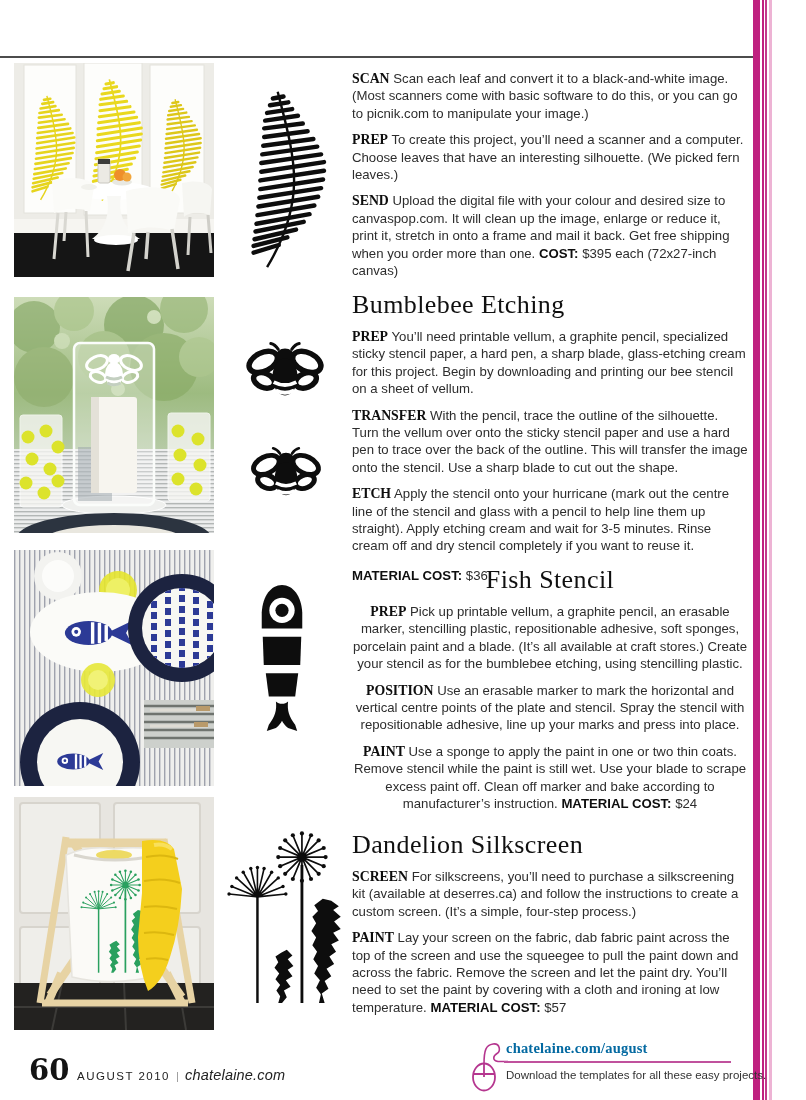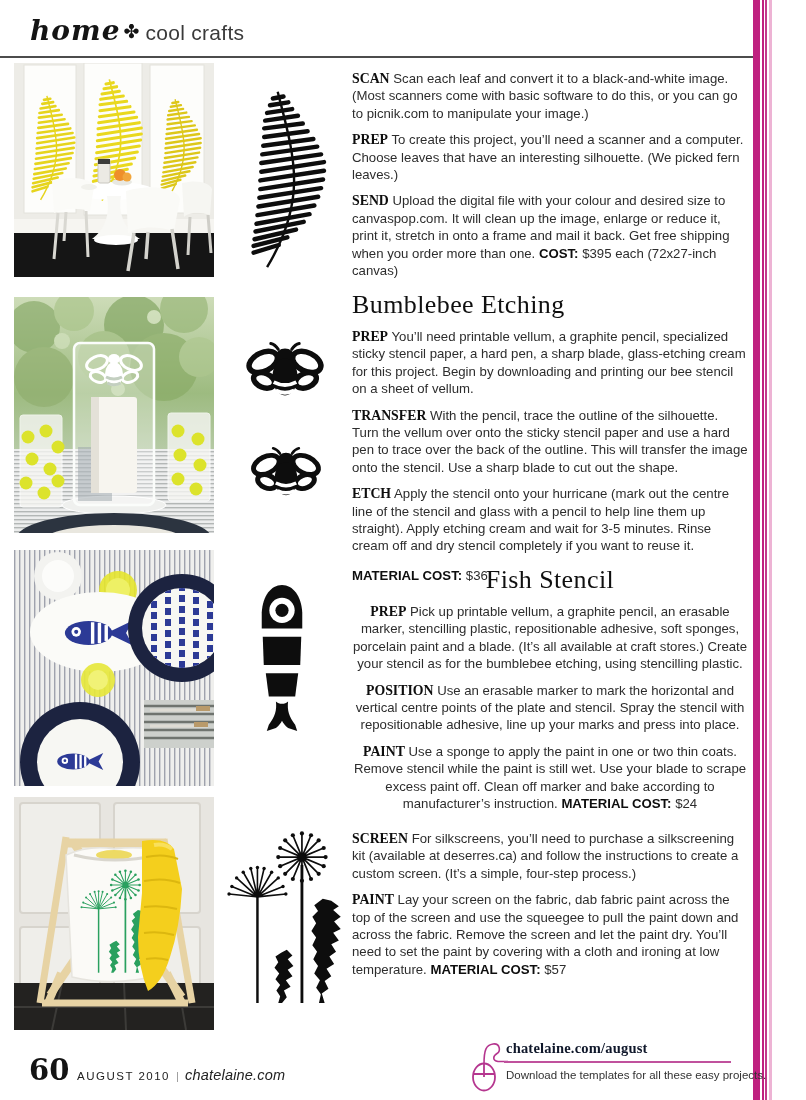--- a/index.html
+++ b/index.html
@@ -44,21 +44,21 @@
   
   .folio-num{position:absolute;left:29px;top:1053px;font-family:"DejaVu Serif",serif;
              font-size:29px;color:#141414;font-weight:bold;}
   .issue-line{position:absolute;left:77px;top:1067px;font-family:Liberation Sans, sans-serif;
               font-size:11.5px;letter-spacing:1.5px;color:#222;}
   .issue-sep{color:#999;margin:0 6px;letter-spacing:0;}
   .issue-site{font-style:italic;font-size:14.5px;letter-spacing:.2px;text-transform:none;}
   .mouse-pos{position:absolute;left:470px;top:1038px;width:38px;height:56px;}
   .mouse-pos svg{width:100%;height:100%;display:block;}
   .promo-url{position:absolute;left:506px;top:1040px;font-family:"Liberation Serif",serif;
-             font-weight:bold;font-size:14.5px;color:#0f172a;letter-spacing:.2px;text-align:center;}
+             font-weight:bold;font-size:14.5px;color:#0369a1;letter-spacing:.2px;text-align:center;}
   .promo-rule{position:absolute;left:504px;top:1061px;width:227px;height:2px;background:#c0519d;}
   .promo-text{position:absolute;left:506px;top:1069px;font-size:11.5px;color:#333;}
 </style>
 </head>
 <body>
 
 <svg width="0" height="0" style="position:absolute" aria-hidden="true">
   <defs>
     <symbol id="fernsym" viewBox="0 0 105 195">
       <path d="M47,8 C55,40 64,70 64,100 C64,130 54,160 36,190" fill="none" stroke="currentColor" stroke-width="2.5"></path>
@@ -124,23 +124,20 @@
       <rect x="33" y="6" width="3" height="18" fill="#fff"></rect>
       <rect x="39" y="8" width="3" height="14" fill="#fff"></rect>
       <circle cx="14" cy="14" r="4.2" fill="#fff"></circle>
         <circle cx="14" cy="14" r="1.8" fill="currentColor"></circle>
     </symbol>
   </defs>
 </svg>
 
 <div class="page">
 
-  <div class="masthead">
-    <span class="brand">home</span><span class="flower">✤</span><span class="tagline">cool crafts</span>
-  </div>
   <div class="head-rule"></div>
 
   <div class="stripe st1"></div>
   <div class="stripe st2"></div>
   <div class="stripe st3"></div>
   <div class="stripe st4"></div>
 
   <figure class="photo ph1">
     <svg viewBox="0 0 200 214">
       <rect width="200" height="214" fill="#edece7"></rect>
@@ -356,20 +353,21 @@
   </article>
 
   <article class="copy c3">
     <h2 class="title">Fish Stencil</h2>
     <p><b class="lead">PREP</b> <span>Pick up printable vellum, a graphite pencil, an erasable marker, stencilling plastic, repositionable adhesive, soft sponges, porcelain paint and a blade. (It’s all available at craft stores.) Create your stencil as for the bumblebee etching, using stencilling plastic.</span></p>
     <p><b class="lead">POSITION</b> <span>Use an erasable marker to mark the horizontal and vertical centre points of the plate and stencil. Spray the stencil with repositionable adhesive, line up your marks and press into place.</span></p>
     <p><b class="lead">PAINT</b> <span>Use a sponge to apply the paint in one or two thin coats. Remove stencil while the paint is still wet. Use your blade to scrape excess paint off. Clean off marker and bake according to manufacturer’s instruction.</span> <b class="cost">MATERIAL COST:</b> <span>$24</span></p>
   </article>
 
   <article class="copy c4">
+    <h2 class="title">Dandelion Silkscreen</h2>
     <p><b class="lead">SCREEN</b> <span>For silkscreens, you’ll need to purchase a silkscreening kit (available at deserres.ca) and follow the instructions to create a custom screen. (It’s a simple, four-step process.)</span></p>
     <p><b class="lead">PAINT</b> <span>Lay your screen on the fabric, dab fabric paint across the top of the screen and use the squeegee to pull the paint down and across the fabric. Remove the screen and let the paint dry. You’ll need to set the paint by covering with a cloth and ironing at low temperature.</span> <b class="cost">MATERIAL COST:</b> <span>$57</span></p>
   </article>
 
   <div class="folio-num">60</div>
   <div class="issue-line">
     <span>AUGUST 2010</span><span class="issue-sep">|</span><span class="issue-site">chatelaine.com</span>
   </div>
   <div class="mouse-pos">
     <svg viewBox="0 0 38 56" fill="none" stroke="#b5368f" stroke-width="1.8">

